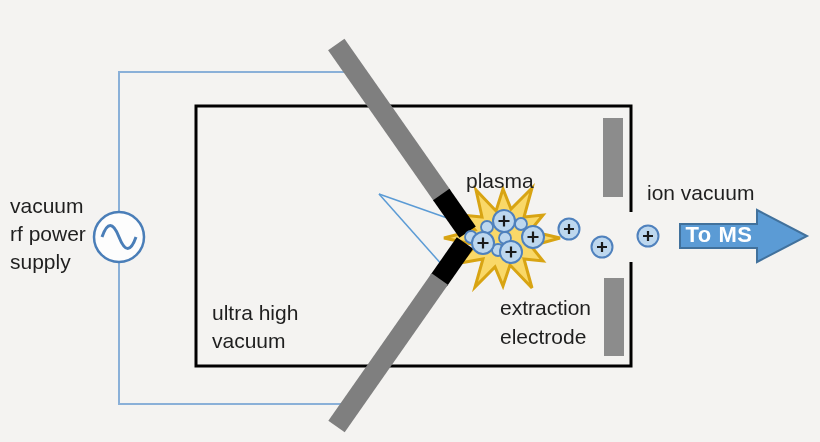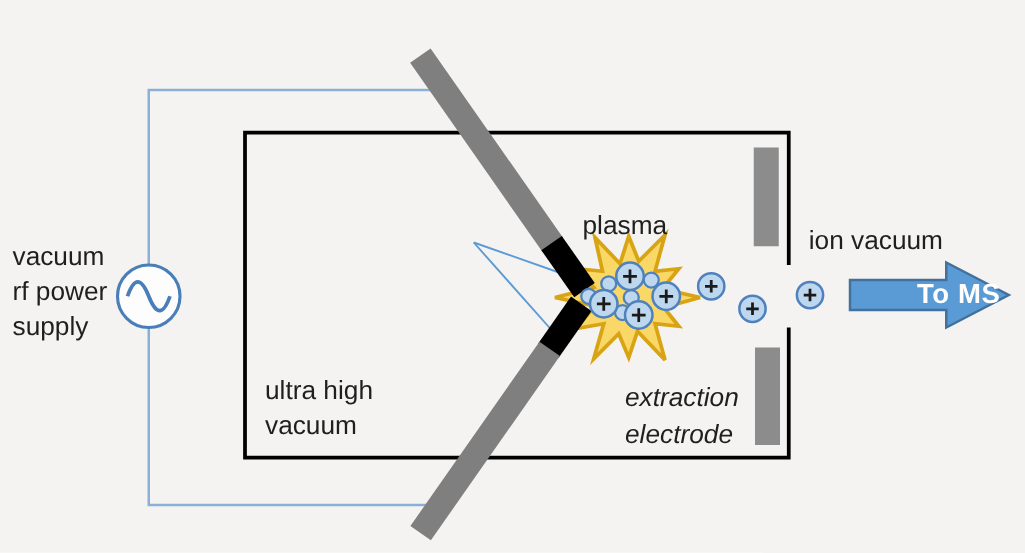--- a/index.html
+++ b/index.html
@@ -7,21 +7,21 @@
     position:relative; width:820px; height:442px;
     background:#f4f3f1; overflow:hidden;
     font-family:"Liberation Sans", sans-serif; color:#1f1f1f;
   }
   .stage svg.scene { position:absolute; left:0; top:0; }
   .label { position:absolute; font-size:21px; line-height:28px; white-space:nowrap; }
   .label div { white-space:nowrap; }
   .arrow-text {
     position:absolute; left:678px; top:222px; width:82px; height:26px;
     text-align:center; font-size:22px; line-height:26px; font-weight:bold;
-    color:#ffffff; letter-spacing:0.5px;margin-left:48px;
+    color:#ffffff; letter-spacing:0.5px;
   }
 </style>
 </head>
 <body>
 
 <div class="stage">
 
   <svg class="scene" width="820" height="442" viewBox="0 0 820 442">
 
     <path d="M350,72 L119,72 L119,404 L352,404" fill="none" stroke="#8ab0d8" stroke-width="2"></path>
@@ -103,21 +103,21 @@
   </div>
 
 
   <div class="label" style="left:466px; top:167px;">plasma</div>
 
   <div class="label" style="left:212px; top:299px;">
     <div>ultra high</div>
     <div>vacuum</div>
   </div>
 
-  <div class="label" style="left:500px; top:304px; line-height:29px;font-style:italic;">
+  <div class="label" style="left:500px; top:293px; line-height:29px;">
     <div>extraction</div>
     <div>electrode</div>
   </div>
 
   <div class="label" style="left:647px; top:179px;">ion vacuum</div>
 
   <div class="arrow-text">To MS</div>
 
 </div>
 

